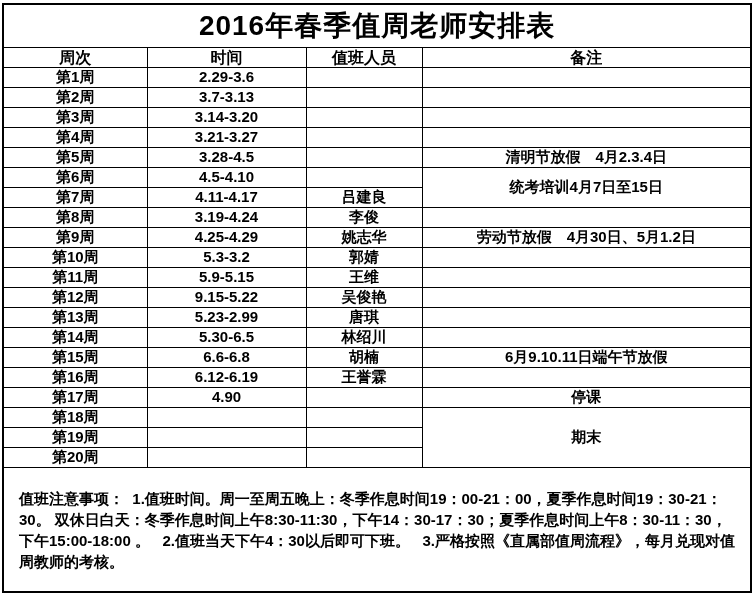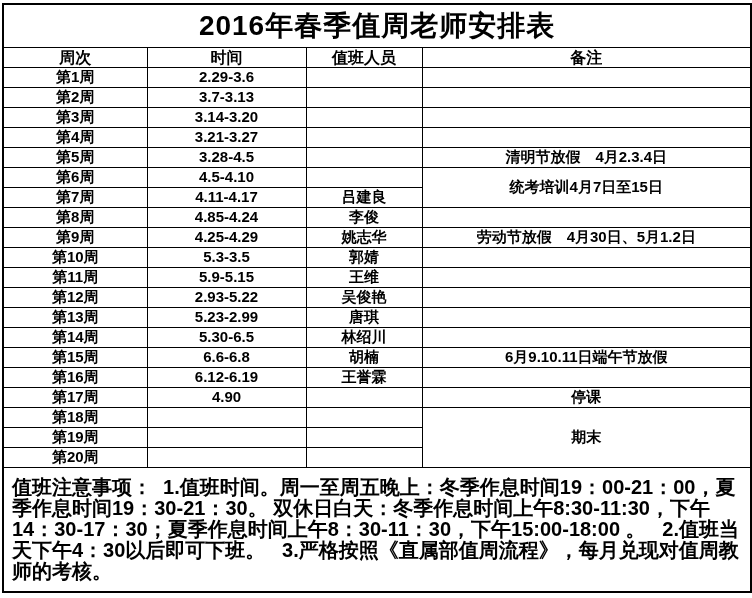--- a/index.html
+++ b/index.html
@@ -42,23 +42,23 @@
     font-size: 28px;
     letter-spacing: 1px;
   }
   tr.header-row { height: 20px; margin-left: 14px; }
   tr.header-row td { font-size: 16px; }
   td.footer-cell {
     height: 123px;
     text-align: left;
     vertical-align: middle;
     white-space: pre-wrap;
-    font-size: 20px;
+    font-size: 15px;
     line-height: 21px;
-    padding: 0 8px;
+    padding: 0 15px;
   }
 </style>
 </head>
 <body>
 
 <div class="sheet">
   <table class="schedule">
     <colgroup>
       <col style="width:144px">
       <col style="width:159px">
@@ -112,45 +112,45 @@
         <td></td>
         <td rowspan="2">统考培训4月7日至15日</td>
       </tr>
       <tr class="data-row">
         <td>第7周</td>
         <td>4.11-4.17</td>
         <td>吕建良</td>
       </tr>
       <tr class="data-row">
         <td>第8周</td>
-        <td>4.85-4.24</td>
+        <td>3.19-4.24</td>
         <td>李俊</td>
         <td></td>
       </tr>
       <tr class="data-row">
         <td>第9周</td>
         <td>4.25-4.29</td>
         <td>姚志华</td>
         <td>劳动节放假　4月30日、5月1.2日</td>
       </tr>
       <tr class="data-row">
         <td>第10周</td>
-        <td>5.3-3.5</td>
+        <td>5.3-3.2</td>
         <td>郭婧</td>
         <td></td>
       </tr>
       <tr class="data-row">
         <td>第11周</td>
         <td>5.9-5.15</td>
         <td>王维</td>
         <td></td>
       </tr>
       <tr class="data-row">
         <td>第12周</td>
-        <td>2.93-5.22</td>
+        <td>9.15-5.22</td>
         <td>吴俊艳</td>
         <td></td>
       </tr>
       <tr class="data-row">
         <td>第13周</td>
         <td>5.23-2.99</td>
         <td>唐琪</td>
         <td></td>
       </tr>
       <tr class="data-row">

